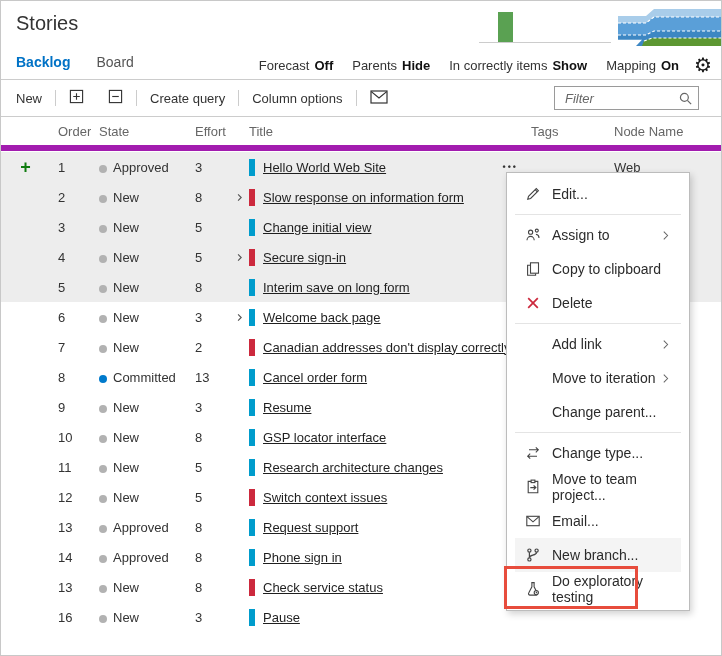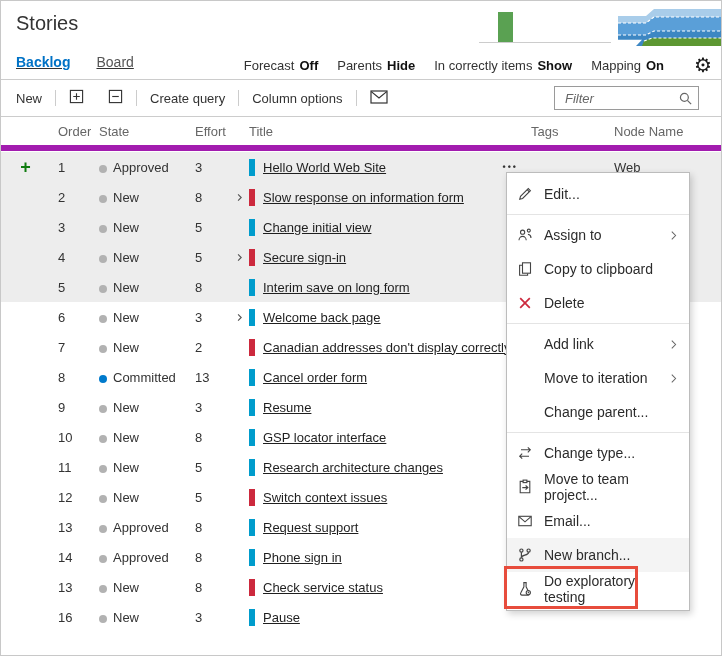--- a/index.html
+++ b/index.html
@@ -4,25 +4,25 @@
 <style>
   html,body{margin:0;padding:0;background:#fff;}
   body{font-family:"Liberation Sans",sans-serif;color:#333;}
   .page{position:relative;width:722px;height:656px;border:1px solid #c8c8c8;box-sizing:border-box;background:#fff;overflow:hidden;}
 
   .page-title{position:absolute;left:15px;top:11px;font-size:20px;color:#333;}
 
   .chart-velocity{position:absolute;left:478px;top:5px;cursor:pointer;}
   .chart-cfd{position:absolute;left:617px;top:4px;cursor:pointer;}
 
-  .tabs{position:absolute;left:15px;top:53px;display:flex;gap:26px;font-size:14px;align-items:baseline;text-decoration:underline;}
+  .tabs{position:absolute;left:15px;top:53px;display:flex;gap:26px;font-size:14px;align-items:baseline;}
   .tab{color:#555;cursor:pointer;}
   .tab.active{color:#0072c6;font-weight:bold;}
 
-  .toggles{position:absolute;right:9px;top:54px;display:flex;align-items:center;gap:34px;font-size:13px;color:#333;}
+  .toggles{position:absolute;right:9px;top:54px;display:flex;align-items:center;gap:19px;font-size:13px;color:#333;}
   .toggle{cursor:pointer;white-space:nowrap;}
   .t-value{font-weight:bold;margin-left:5px;color:#111;}
   .gear{font-size:20px;line-height:1;color:#1a1a1a;cursor:pointer;margin-left:-4px;}
 
   .rule{position:absolute;left:0;right:0;top:78px;border-top:1px solid #ccc;}
 
   .toolbar{position:absolute;left:0;right:0;top:79px;height:37px;display:flex;align-items:center;padding:0 22px 0 15px;box-sizing:border-box;font-size:13px;border-bottom:1px solid #ccc;}
   .tb-btn{display:flex;align-items:center;color:#333;cursor:pointer;white-space:nowrap;}
   .tb-sep{width:1px;height:16px;background:#ccc;margin:0 13px;}
   .tb-icon{display:flex;align-items:center;}
@@ -39,21 +39,21 @@
   .cell-gutter{padding-left:0;text-align:center;overflow:visible;}
   .hdr-title{padding-left:19px;}
   .add-plus{color:#107c10;font-size:18px;font-weight:bold;line-height:1;cursor:pointer;}
   .state-dot{display:inline-block;width:8px;height:8px;border-radius:50%;margin-right:6px;vertical-align:-1px;}
   .cell-title{padding-left:0;display:flex;align-items:center;}
   .expand-slot{width:19px;flex:none;display:flex;justify-content:center;align-items:center;}
   .type-bar{width:6px;height:17px;flex:none;}
   .title-text{margin-left:8px;color:#1f1f1f;text-decoration:underline;}
   .more-dots{margin-left:auto;margin-right:5px;font-size:9px;font-weight:bold;letter-spacing:2px;color:#333;cursor:pointer;}
 
-  .menu{position:absolute;left:505px;top:171px;width:184px;background:#fff;border:1px solid #bcbcbc;box-shadow:2px 3px 7px rgba(0,0,0,.18);padding:4px 0;box-sizing:border-box;z-index:5;}
+  .menu{position:absolute;left:505px;top:171px;width:184px;background:#fff;border:1px solid #bcbcbc;box-shadow:2px 3px 7px rgba(0,0,0,.18);padding:4px 8px;box-sizing:border-box;z-index:5;}
   .menu-item{height:34px;display:flex;align-items:center;padding:0 10px;font-size:14px;color:#2b2b2b;cursor:pointer;}
   .menu-item.highlighted{background:#f4f4f4;}
   .mi-icon{width:16px;height:16px;margin-right:11px;flex:none;display:flex;align-items:center;justify-content:center;}
   .mi-chevron{margin-left:auto;display:flex;align-items:center;}
   .menu-divider{border-top:1px solid #e4e4e4;margin:3px 0;}
 
   .annotation-box{position:absolute;left:503px;top:565px;width:134px;height:43px;border:3px solid #e74c3c;box-sizing:border-box;z-index:6;pointer-events:none;}
 </style>
 </head>
 <body>

